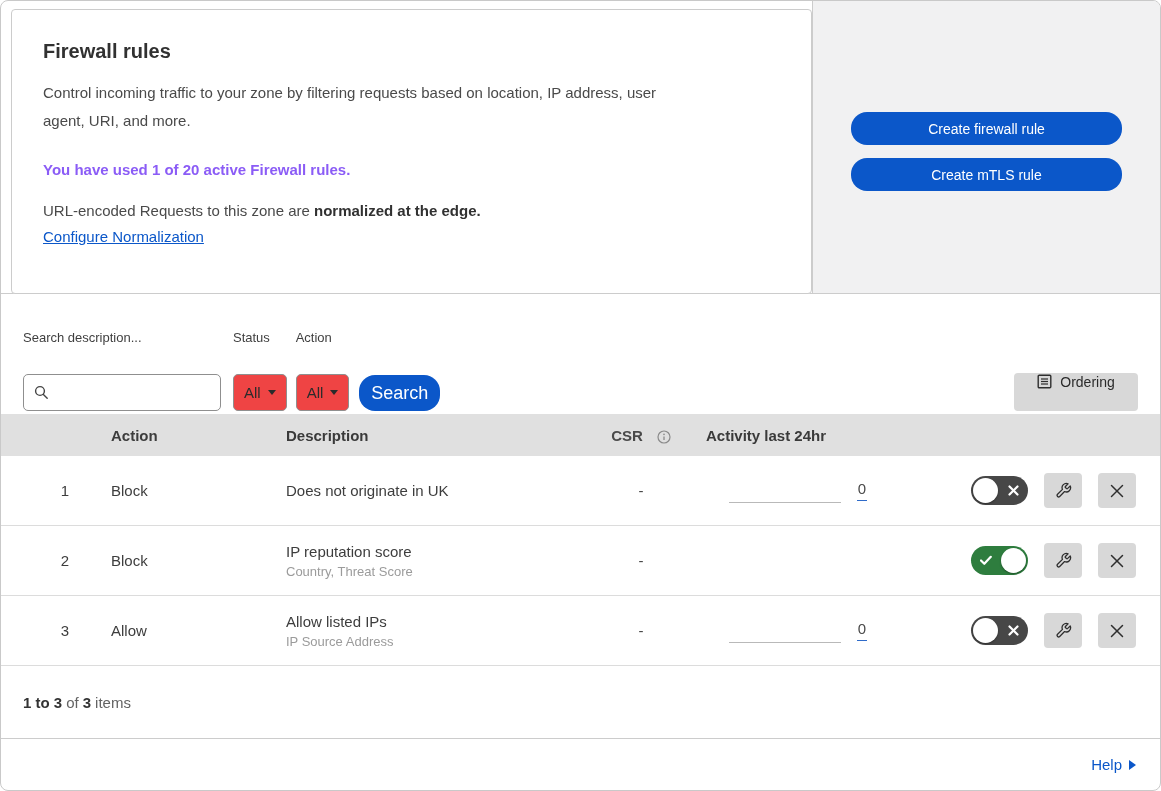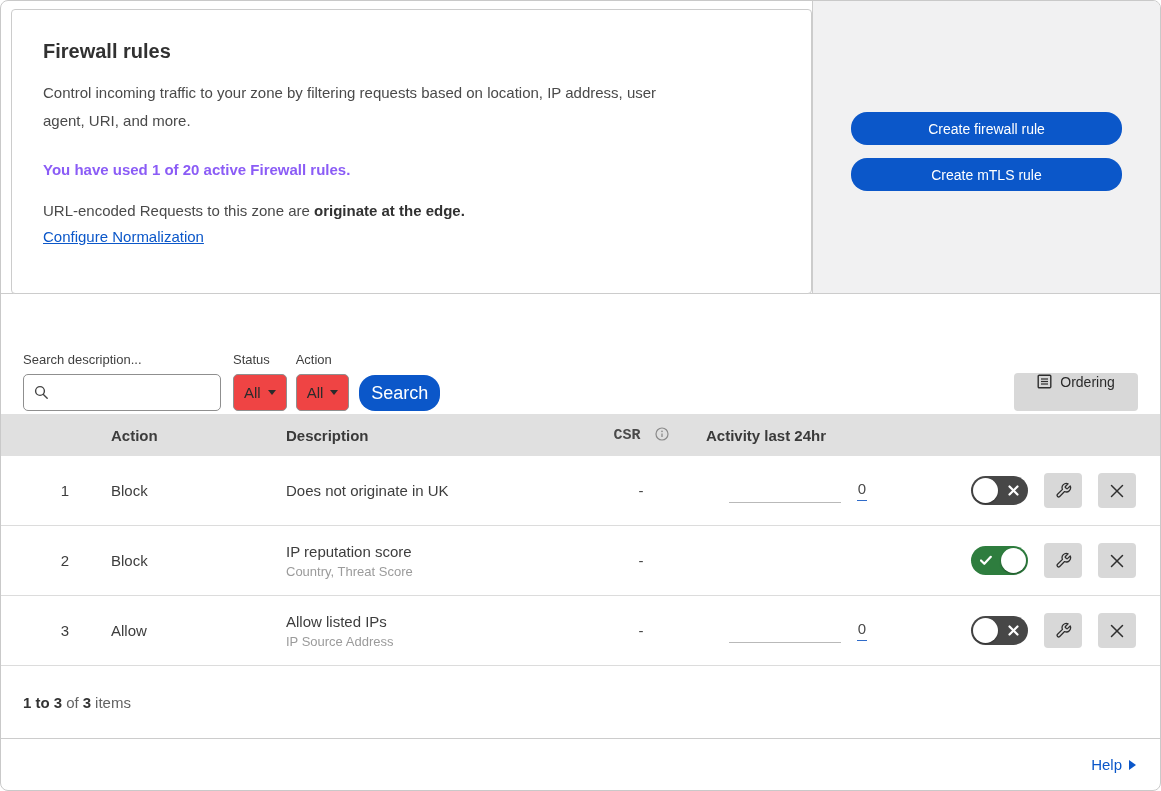--- a/index.html
+++ b/index.html
@@ -19,42 +19,42 @@
   .usage{font-size:15px;font-weight:700;color:#8b5cf6;margin:26px 0 0;}
   .norm{font-size:15px;color:#4a4a4a;margin:24px 0 0;}
   .norm strong{color:#313131;}
   .link{display:inline-block;margin-top:9px;font-size:15px;color:var(--accent);text-decoration:underline;cursor:pointer;}
   .actions-panel{flex:1;background:#f1f1f2;border-left:1px solid #cccccc;display:flex;flex-direction:column;align-items:center;gap:13px;padding-top:111px;}
   .btn-primary{background:var(--accent);color:#fff;border:none;border-radius:16px;font-family:inherit;font-size:14px;cursor:pointer;}
   .actions-panel .btn-primary{width:271px;height:33px;flex:none;}
 
   
   .filters{height:117px;padding:16px 22px 0;display:flex;align-items:flex-end;flex:none;}
-  .fgroup{display:flex;flex-direction:column;}
+  .fgroup{display:flex;flex-direction:column;gap:22px;}
   .flabel{font-size:13px;color:#3f3f3f;margin-bottom:7px;}
   .search-box{width:198px;height:37px;border:1px solid #8f8f8f;border-radius:5px;display:flex;align-items:center;padding:0 8px 0 10px;background:#fff;}
   .search-box input{border:none;outline:none;flex:1;min-width:0;font-family:inherit;font-size:14px;margin-left:8px;background:transparent;}
   .select{height:37px;border:1px solid #8f8f8f;border-radius:5px;display:flex;align-items:center;padding:0 10px;font-size:15px;color:#2b2b2b;cursor:pointer;background:#ef4444;}
   .caret-down{width:0;height:0;border-left:4px solid transparent;border-right:4px solid transparent;border-top:5px solid #2b2b2b;margin-left:7px;}
   .fg-status{margin-left:12px;}
   .fg-action{margin-left:9px;}
   .search-btn{width:81px;height:36px;margin-left:10px;font-size:18px;}
   .btn-gray{background:#d8d8d8;border:none;border-radius:4px;color:#2b2b2b;font-family:inherit;font-size:14px;cursor:pointer;display:flex;align-items:flex-start;justify-content:center;gap:8px;}
   .ordering-btn{margin-left:auto;width:124px;height:38px;}
 
   
   .thead{margin-top:3px;height:42px;background:#e0e0e0;display:flex;align-items:center;font-size:15px;font-weight:600;color:#3a3a3a;flex:none;}
   .trow{height:70px;display:flex;align-items:center;border-bottom:1px solid #dcdcdc;background:#fff;flex:none;}
   .col-num{width:95px;flex:none;text-align:right;padding-right:27px;font-size:15px;color:#3d3d3d;}
   .col-action{width:190px;flex:none;padding-left:15px;font-size:15px;color:#3d3d3d;}
   .col-desc{width:295px;flex:none;}
   .dtitle{font-size:15px;color:#3d3d3d;}
   .dsub{font-size:13px;color:#9b9b9b;margin-top:4px;}
   .col-csr{width:120px;flex:none;text-align:center;font-size:15px;color:#4a4a4a;}
-  .thead .col-csr{display:flex;align-items:flex-start;justify-content:center;gap:14px;font-family:Liberation Mono, monospace;}
+  .thead .col-csr{display:flex;align-items:flex-end;justify-content:center;gap:14px;}
   .col-activity{width:210px;flex:none;display:flex;align-items:center;padding-left:28px;}
   .thead .col-activity{display:block;padding-left:5px;width:210px;}
   .spark{width:112px;height:38px;position:relative;flex:none;}
   .spark.flat::after{content:'';position:absolute;left:0;right:0;bottom:7px;border-bottom:1px solid #b9b9b9;}
   .count{margin-left:16px;font-size:15px;color:#4a4a4a;border-bottom:1px solid #2f6bc9;padding-bottom:3px;cursor:pointer;text-decoration:none;min-width:10px;text-align:center;}
   .col-controls{flex:1;display:flex;align-items:center;justify-content:flex-end;gap:16px;padding-right:24px;}
 
   
   .toggle{position:relative;width:57px;height:29px;border-radius:15px;cursor:pointer;flex:none;}
   .toggle.off{background:var(--toggle-off);}
@@ -81,21 +81,21 @@
 </head>
 <body>
 
 <div class="page">
 
   <div class="top">
     <div class="intro-card">
       <h1 class="page-title">Firewall rules</h1>
       <p class="desc">Control incoming traffic to your zone by filtering requests based on location, IP address, user agent, URI, and more.</p>
       <p class="usage">You have used 1 of 20 active Firewall rules.</p>
-      <p class="norm"><span>URL-encoded Requests to this zone are </span><strong>originate at the edge.</strong></p>
+      <p class="norm"><span>URL-encoded Requests to this zone are </span><strong>normalized at the edge.</strong></p>
       <a class="link">Configure Normalization</a>
     </div>
     <div class="actions-panel">
       <button class="btn-primary">Create firewall rule</button>
       <button class="btn-primary">Create mTLS rule</button>
     </div>
   </div>
 
   <div class="filters">
     <div class="fgroup">

